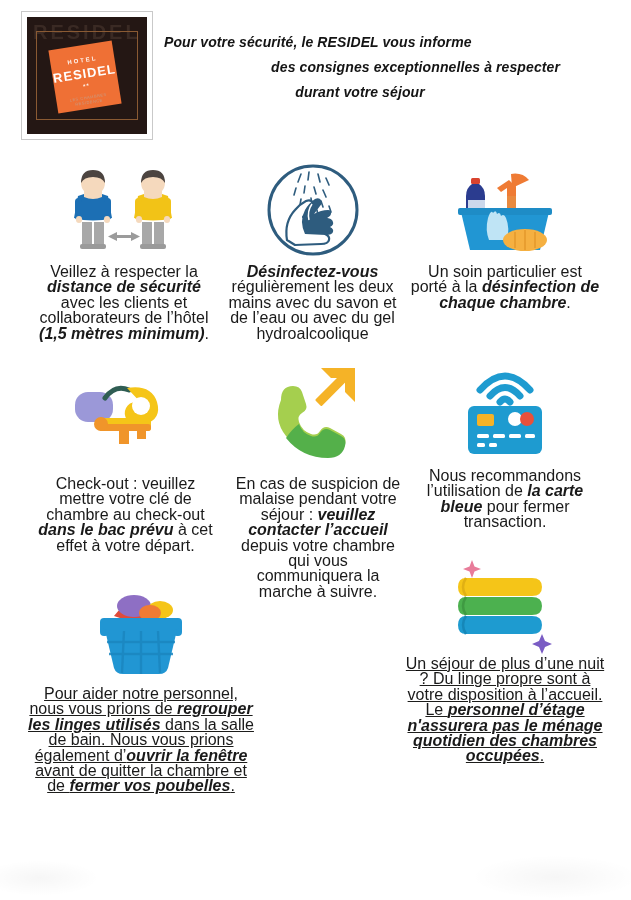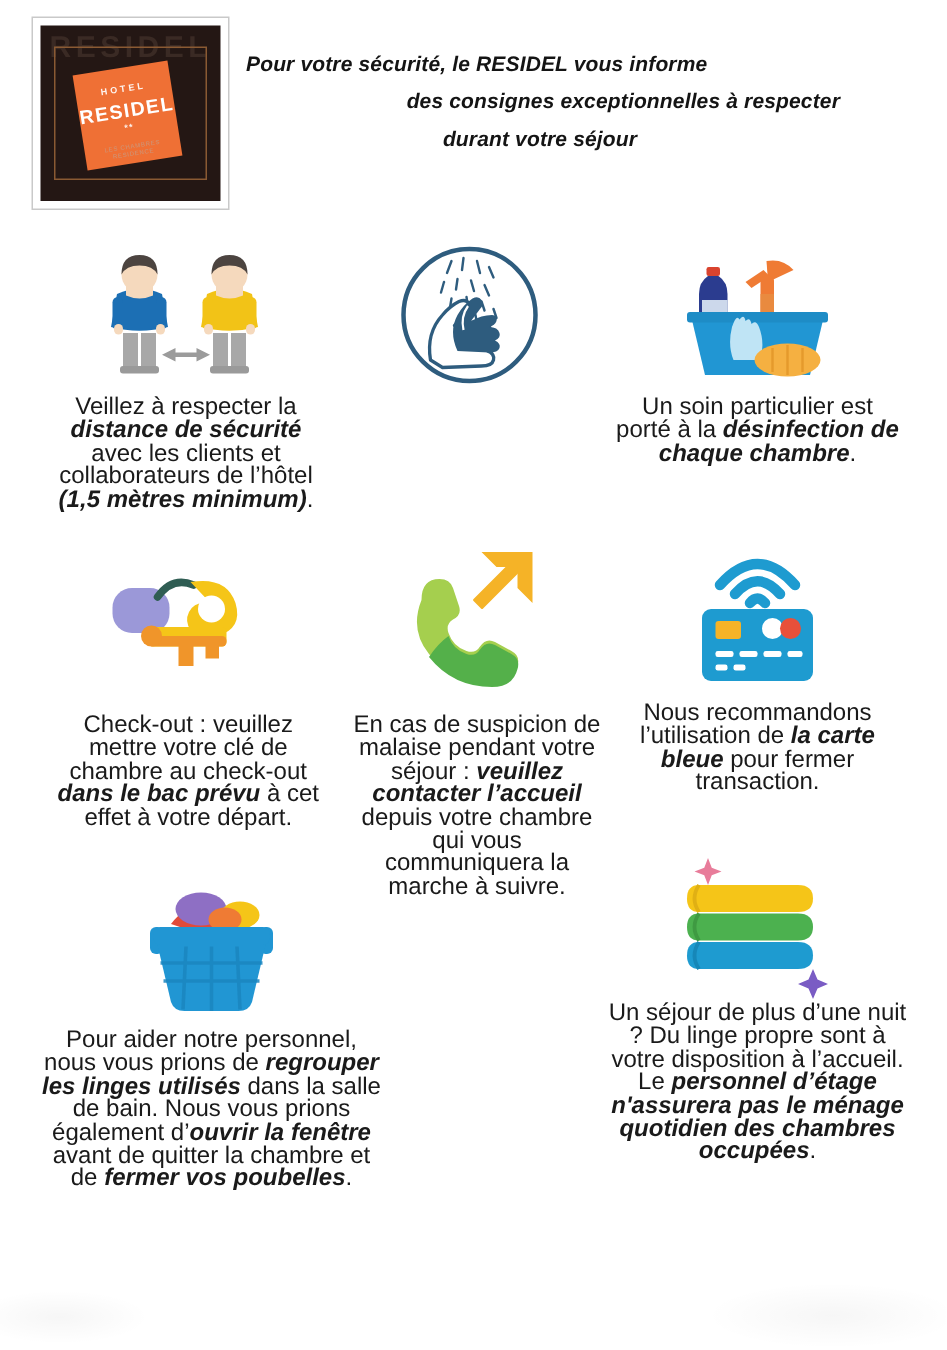--- a/index.html
+++ b/index.html
@@ -100,23 +100,23 @@
   #cell-disinfect{left:410px;top:166px;width:190px;}
   #cell-disinfect .icon-wrap{height:92px;}
 
   #cell-checkout{left:38px;top:370px;width:175px;}
   #cell-checkout .icon-wrap{height:100px;}
   #cell-malaise{left:234px;top:362px;width:168px;}
   #cell-malaise .icon-wrap{height:108px;}
   #cell-card{left:410px;top:356px;width:190px;}
   #cell-card .icon-wrap{height:106px;}
 
-  #cell-laundry{left:26px;top:582px;width:230px;}
+  #cell-laundry{left:26px;top:582px;width:230px;text-decoration:underline;}
   #cell-laundry .icon-wrap{height:98px;}
-  #cell-towels{left:405px;top:560px;width:200px;}
+  #cell-towels{left:405px;top:548px;width:200px;text-decoration:underline;}
   #cell-towels .icon-wrap{height:102px;}
 
   svg{display:block;overflow:visible;}
 </style>
 </head>
 <body>
 
 <div class="page">
 
   <div class="scan-shadow bl"></div>
@@ -209,20 +209,23 @@
           <line x1="52" y1="48" x2="53" y2="54"></line>
           <line x1="61" y1="54" x2="63" y2="60"></line>
         </g>
 
         <path d="M22 78 q-3 -18 8 -30 q5 -6 11 -9 q5 -2 7 2 q1 3 -2 6 l-8 8 q9 -3 18 -2 q5 1 4 5 q-1 3 -6 4 q7 1 9 4 q2 4 -3 6 q5 2 4 6 q-1 4 -8 4 l-26 1 z" fill="#ffffff" stroke="#2e5c7e" stroke-width="2.2" stroke-linejoin="round"></path>
 
         <path d="M40 72 q-6 -13 0 -24 q4 -7 10 -11 q4 -2 6 1 q2 3 -1 6 l-6 8 q7 -4 14 -4 q4 0 3 4 q-1 3 -5 4 q6 0 7 4 q1 3 -3 5 q4 2 3 5 q-1 3 -7 3 z" fill="#2e5c7e"></path>
         <path d="M44 58 q-2 -9 3 -16" fill="none" stroke="#ffffff" stroke-width="1.5"></path>
       </svg>
     </div>
+    <div class="caption">
+      <b>Désinfectez-vous</b><span> régulièrement les deux mains avec du savon et de l’eau ou avec du gel hydroalcoolique</span>
+    </div>
   </div>
 
   <div class="cell" id="cell-disinfect">
     <div class="icon-wrap">
       <svg width="120" height="92" viewBox="0 0 120 92">
 
         <rect x="26" y="12" width="9" height="6" rx="1.5" fill="#d9432e"></rect>
         <path d="M27 18 h7 q6 4 6 12 v22 h-19 v-22 q0 -8 6 -12 z" fill="#2b3c8f"></path>
         <rect x="23" y="34" width="17" height="9" fill="#e9f3fb" opacity=".85"></rect>
 

